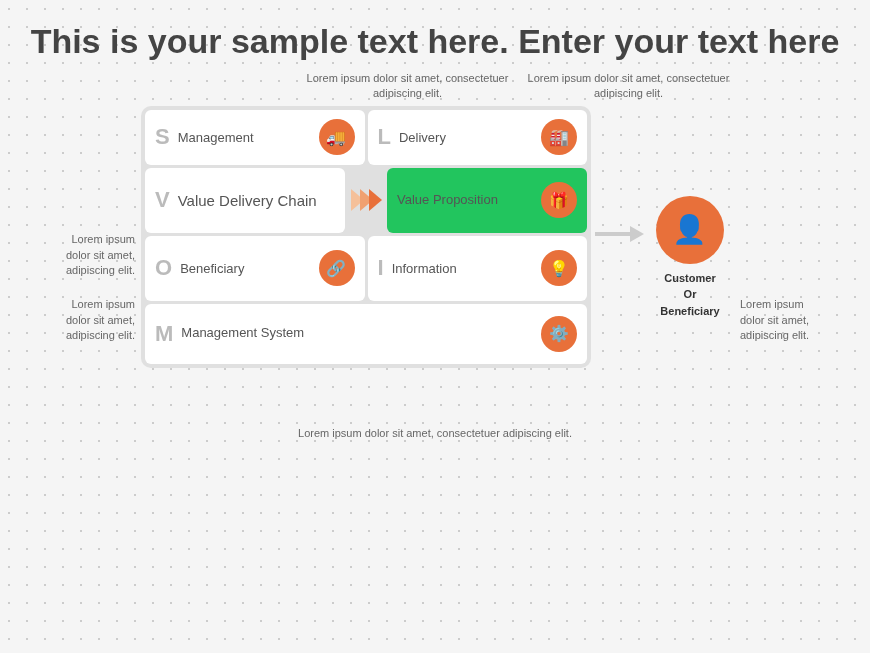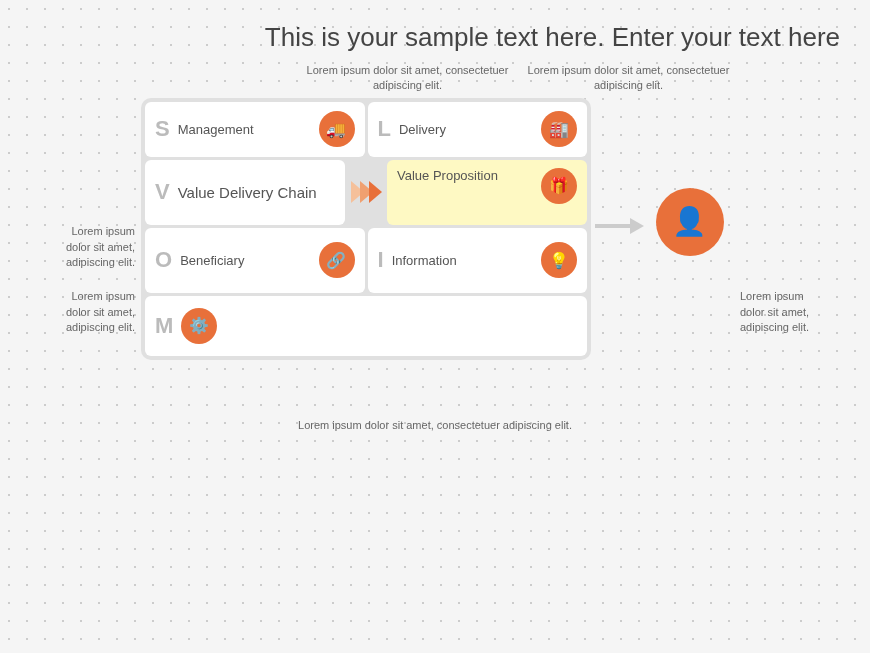--- a/index.html
+++ b/index.html
@@ -9,25 +9,25 @@
       height: 653px;
       font-family: Arial, sans-serif;
       background: #f5f5f5;
       background-image: radial-gradient(circle, #ccc 1px, transparent 1px);
       background-size: 18px 18px;
       overflow: hidden;
       position: relative;
     }
 
     .main-title {
-      text-align: right;
-      font-size: 26px;
+      text-align: center;
+      font-size: 34px;
       color: #444;
       padding: 22px 30px 10px;
-      font-weight: 400;
+      font-weight: 700;
     }
 
     .top-labels {
       display: flex;
       gap: 0;
       margin-left: 170px;
       margin-bottom: 6px;
     }
 
     .top-label {
@@ -111,21 +111,21 @@
       </div>
 
       <div style="display:flex; align-items:center; justify-content:center; width:36px; flex-shrink:0;">
         <div style="display:flex; align-items:center;">
           <div style="width:0;height:0;border-top:11px solid transparent;border-bottom:11px solid transparent;border-left:13px solid #f5c09a; margin-right:-4px;"></div>
           <div style="width:0;height:0;border-top:11px solid transparent;border-bottom:11px solid transparent;border-left:13px solid #f0a070; margin-right:-4px;"></div>
           <div style="width:0;height:0;border-top:11px solid transparent;border-bottom:11px solid transparent;border-left:13px solid #e8703a;"></div>
         </div>
       </div>
 
-      <div style="background:#fef9c3; border-radius:6px; display:flex; align-items:flex-start; padding:8px 10px; flex:1; height:65px;">
+      <div style="background:#22c55e; border-radius:6px; display:flex; align-items:center; padding:8px 10px; flex:1; height:65px;">
         <span style="font-size:13px; color:#555; flex:1; line-height:1.3;">Value Proposition</span>
         <div style="width:36px;height:36px;background:#e8703a;border-radius:50%;display:flex;align-items:center;justify-content:center;color:white;font-size:16px;">
           🎁
         </div>
       </div>
     </div>
 
     <div style="display:flex; gap:3px;">
       <div style="background:white; border-radius:6px; display:flex; align-items:center; padding:8px 10px; flex:1; height:65px;">
         <span style="font-size:22px; font-weight:bold; color:#bbb; margin-right:8px;">O</span>
@@ -139,36 +139,40 @@
         <span style="font-size:13px; color:#555; flex:1;">Information</span>
         <div style="width:36px;height:36px;background:#e8703a;border-radius:50%;display:flex;align-items:center;justify-content:center;color:white;font-size:16px;">
           💡
         </div>
       </div>
     </div>
 
     <div style="display:flex; gap:3px;">
       <div style="background:white; border-radius:6px; display:flex; align-items:center; padding:8px 10px; flex:1; height:60px;">
         <span style="font-size:22px; font-weight:bold; color:#bbb; margin-right:8px;">M</span>
+        <span style="font-size:13px; color:#555; flex:1; line-height:1.3;">Management System</span>
         <div style="width:36px;height:36px;background:#e8703a;border-radius:50%;display:flex;align-items:center;justify-content:center;color:white;font-size:16px;">
           ⚙️
         </div>
       </div>
     </div>
   </div>
 
   <div style="display:flex; align-items:center; margin-left:4px; margin-top:120px;">
     <div style="width:35px; height:4px; background:#ccc;"></div>
     <div style="width:0;height:0;border-top:8px solid transparent;border-bottom:8px solid transparent;border-left:14px solid #ccc;"></div>
   </div>
 
   <div style="display:flex; flex-direction:column; align-items:center; margin-left:6px; margin-top:90px; width:80px;">
     <div style="width:68px; height:68px; background:#e8703a; border-radius:50%; display:flex; align-items:center; justify-content:center; color:white; font-size:28px;">
       👤
     </div>
+    <div style="font-size:11px; font-weight:bold; color:#333; text-align:center; margin-top:6px; line-height:1.5;">
+      Customer<br>Or<br>Beneficiary
+    </div>
   </div>
 
   <div style="display:flex; flex-direction:column; margin-left:10px; padding-top:62px;">
     <div style="height:55px;"></div>
     <div style="height:65px;"></div>
     <div style="font-size:11px; color:#666; line-height:1.4; height:65px; display:flex; align-items:center; width:100px;">
       Lorem ipsum<br>dolor sit amet,<br>adipiscing elit.
     </div>
   </div>
 

